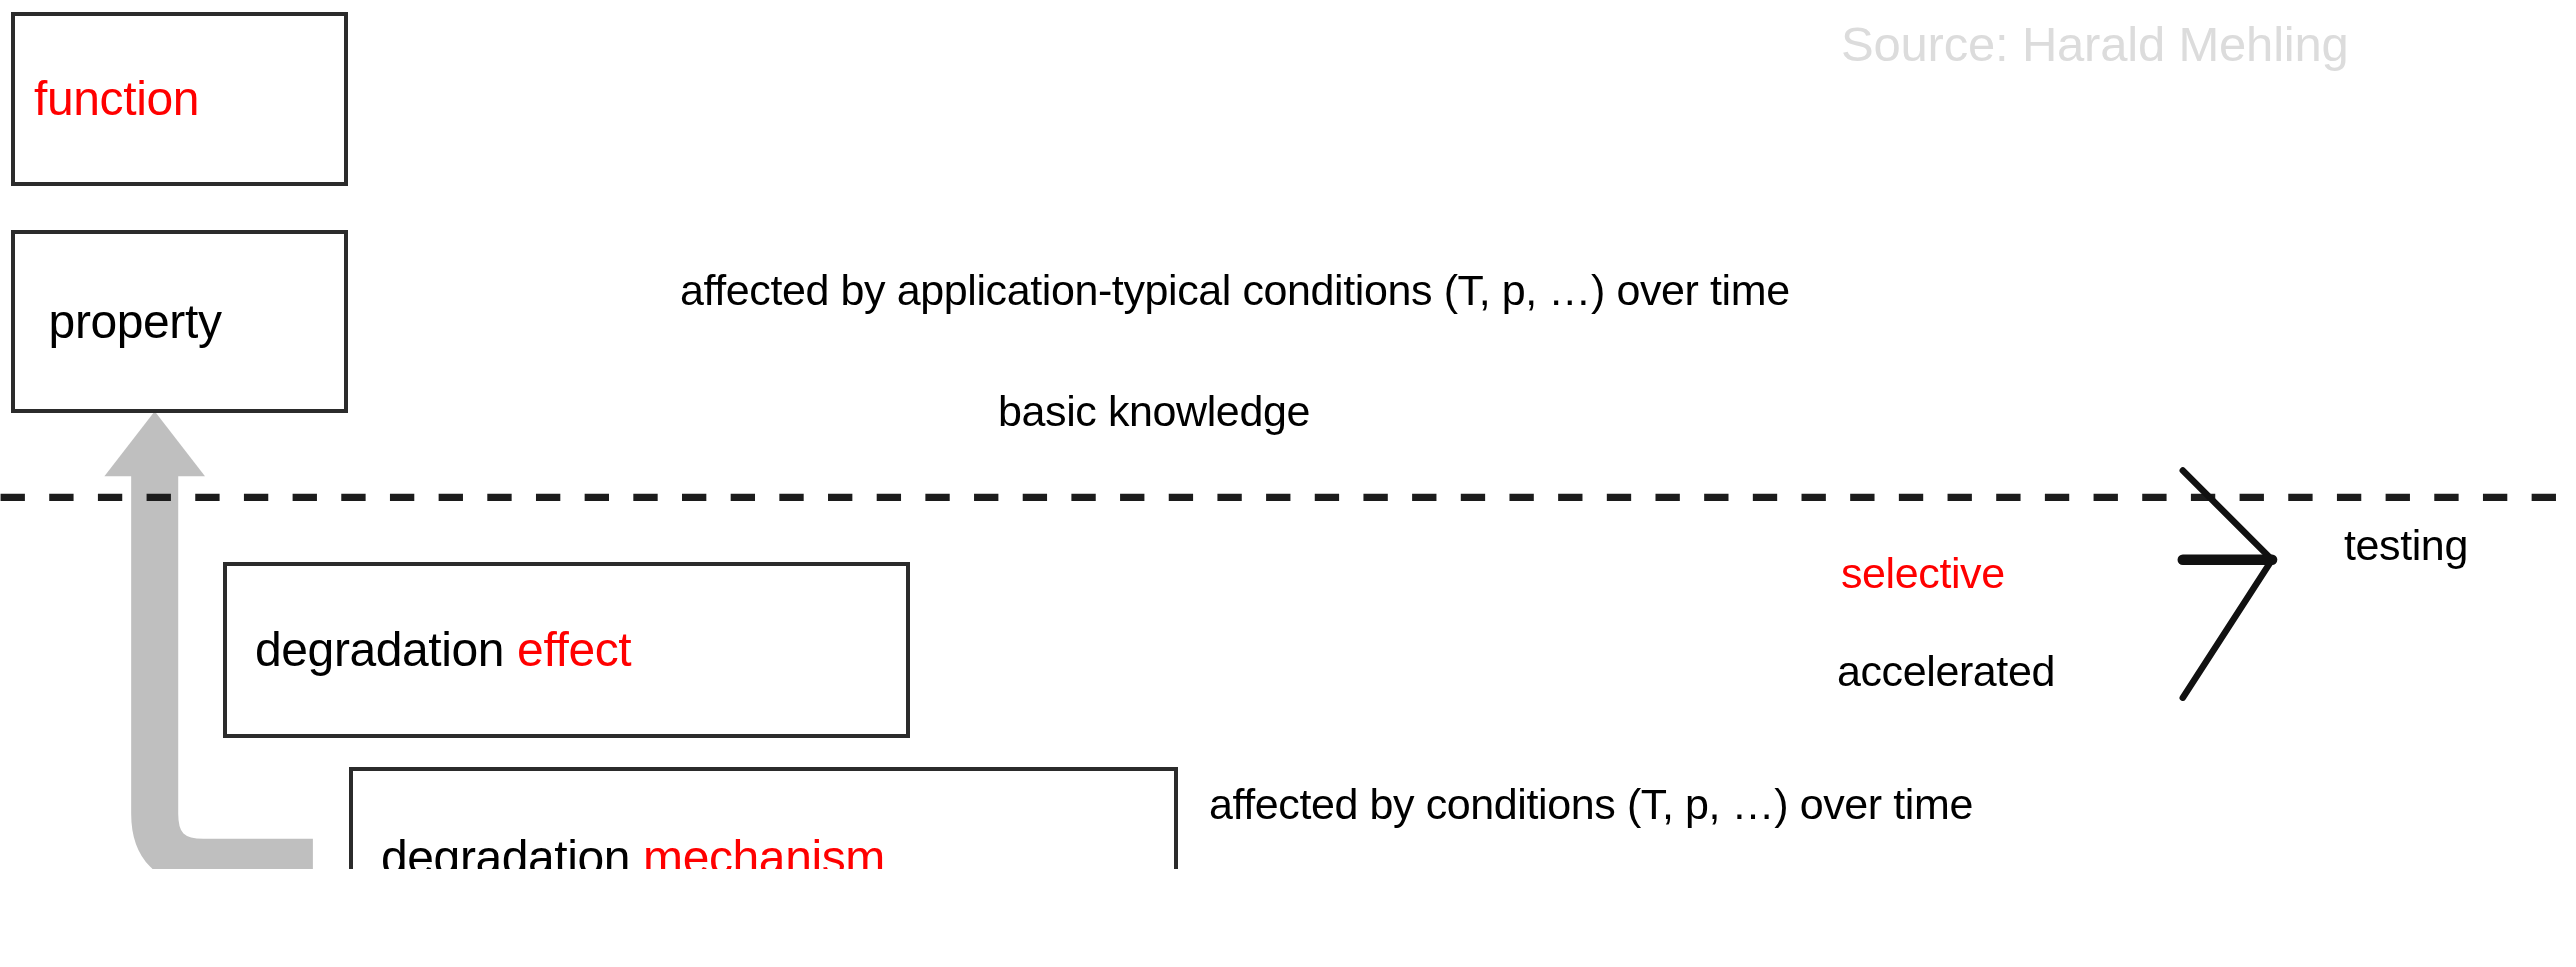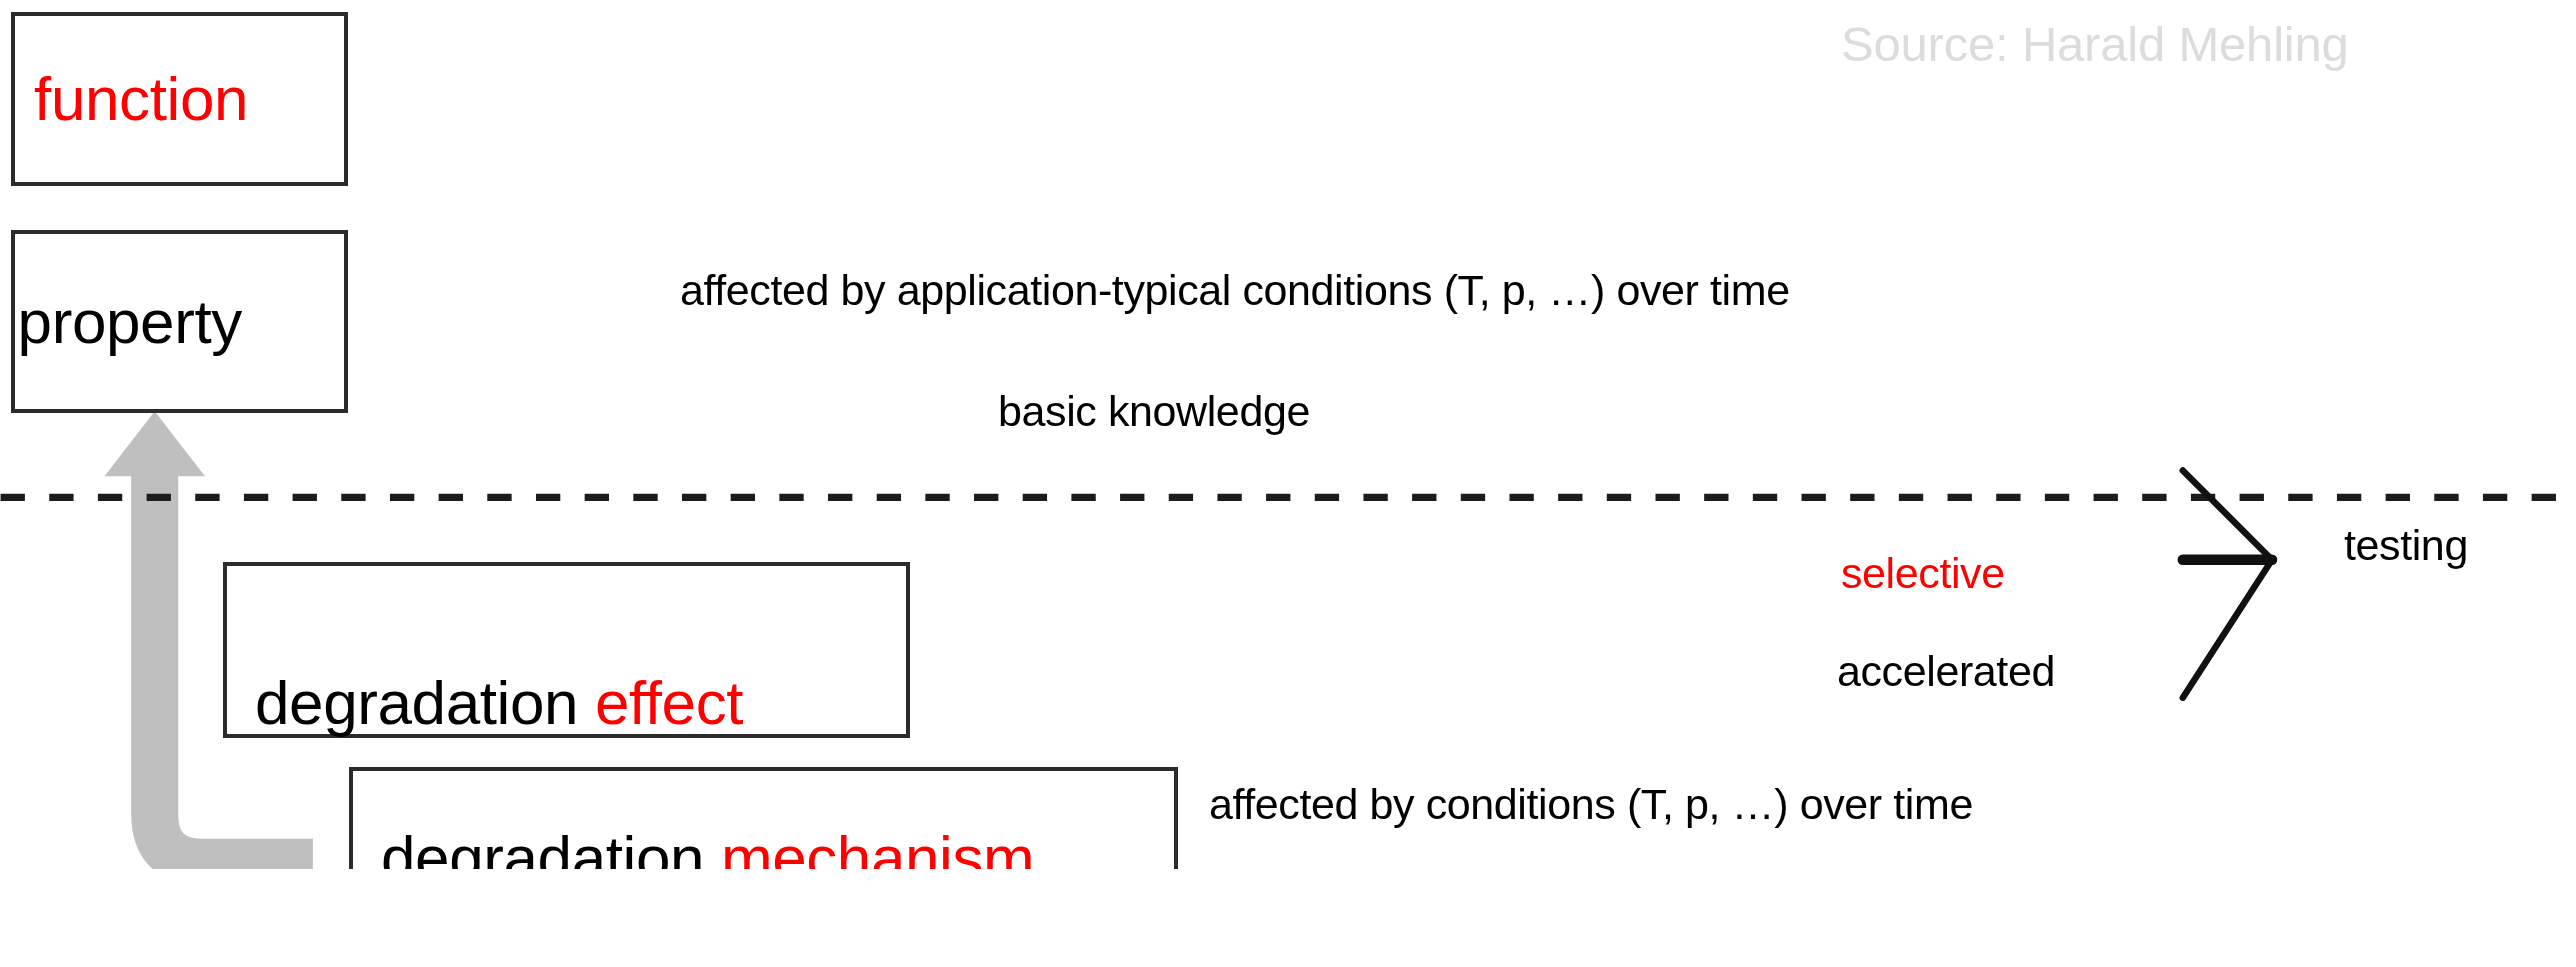--- a/index.html
+++ b/index.html
@@ -27,26 +27,26 @@
     align-items: center;
     white-space: nowrap;
     overflow: visible;
   }
   .box .box-text {
     display: block;
     line-height: 1;
   }
 
   #function-box  { left: 10.6px;  top: 12px;   width: 337px;  height: 174px; padding-left: 19.5px; }
-  #property-box  { left: 10.6px;  top: 230px;  width: 337px;  height: 183px; padding-left: 3px; }
-  #effect-box    { left: 223px; top: 562px;  width: 687px;  height: 176px; padding-left: 28px; align-items: flex-end; }
+  #property-box  { left: 10.6px;  top: 230px;  width: 337px;  height: 183px; padding-left: 34px; }
+  #effect-box    { left: 223px; top: 562px;  width: 687px;  height: 176px; padding-left: 28px; }
   #mechanism-box { left: 349px; top: 767px;  width: 829px; height: 181px; padding-left: 28px; }
 
   .box-label {
-    font-size: 62px;
+    font-size: 48px;
     color: #000000;
     letter-spacing: -0.4px;
   }
   .red { color: #ff0000; }
   .black { color: #000000; }
 
   
   .text {
     position: absolute;
     white-space: nowrap;

